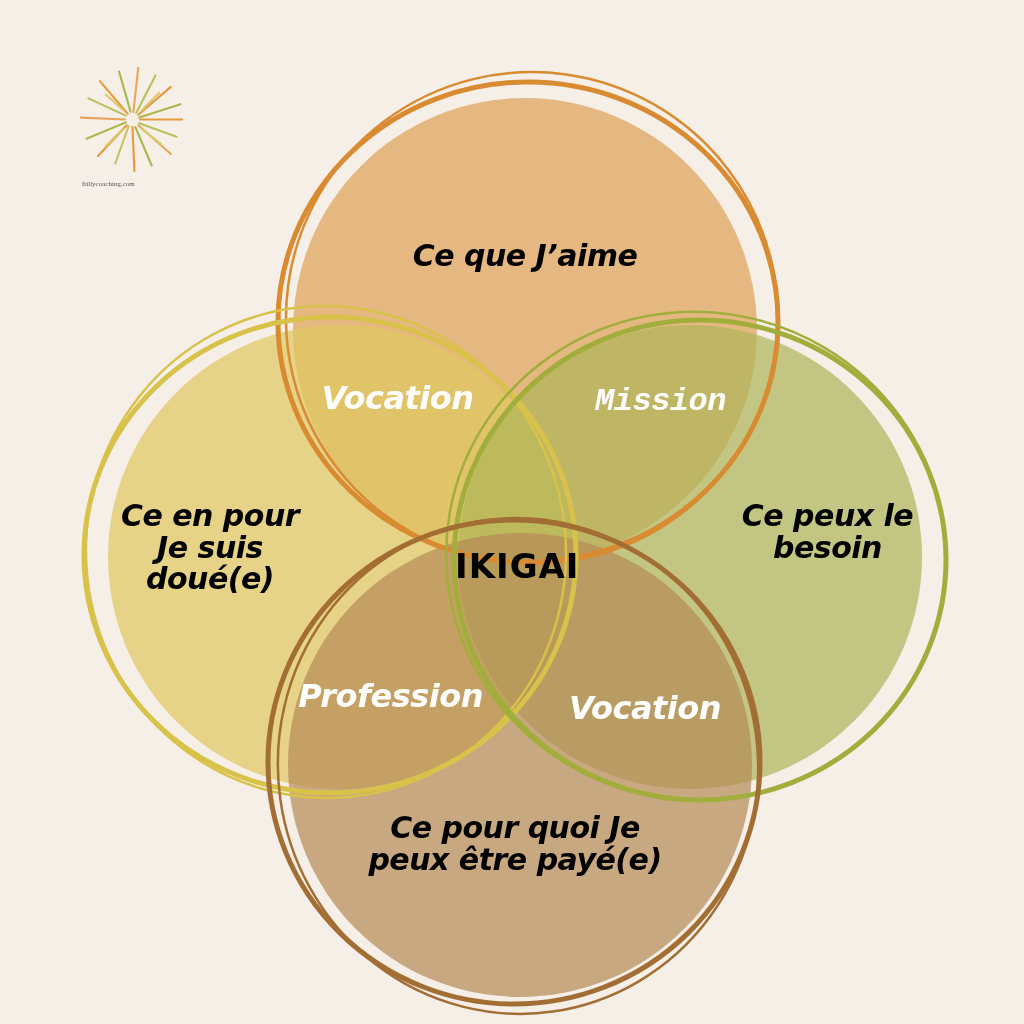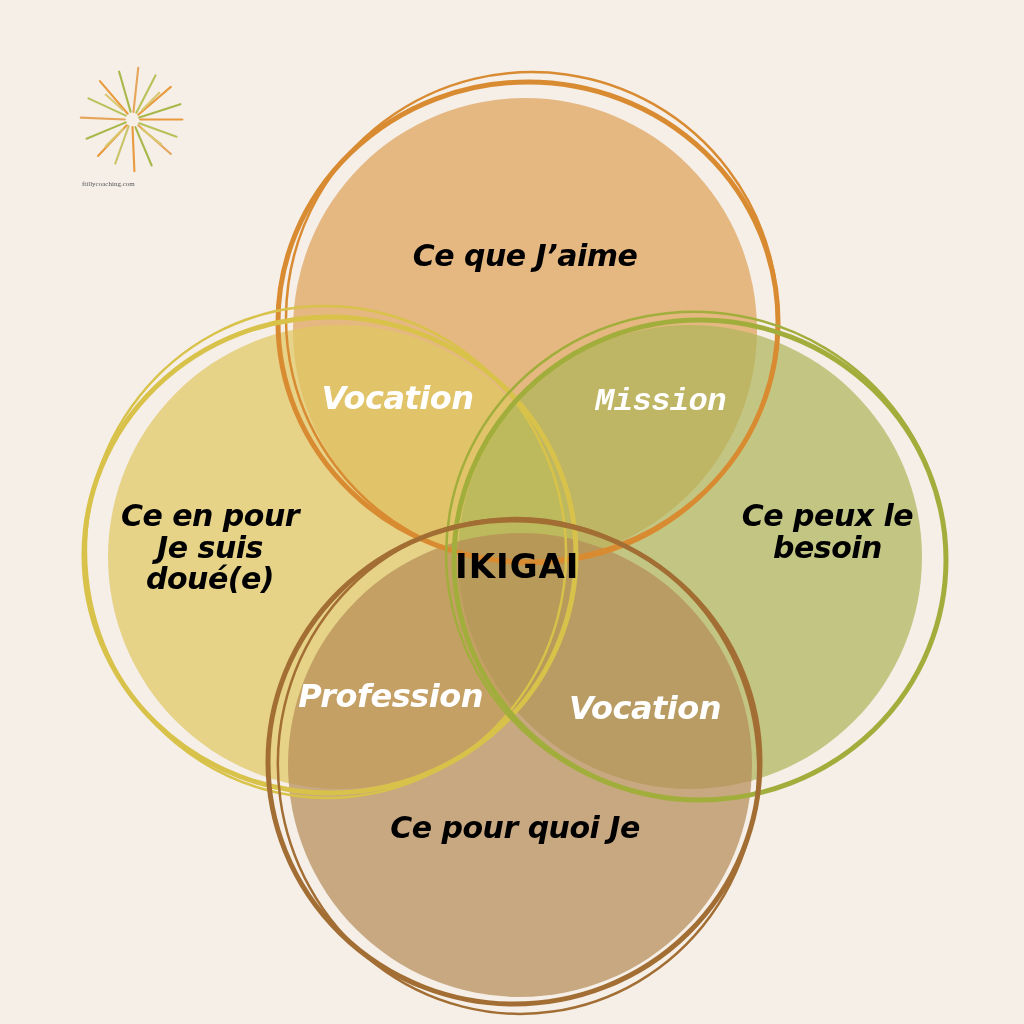--- a/index.html
+++ b/index.html
@@ -67,20 +67,21 @@
   <div>Ce en pour</div>
   <div>Je suis</div>
   <div>doué(e)</div>
 </div>
 <div class="lbl circle-label" style="left:715px; top:500px; width:225px;">
   <div>Ce peux le</div>
   <div>besoin</div>
 </div>
 <div class="lbl circle-label" style="left:330px; top:812px; width:370px;">
   <div>Ce pour quoi Je</div>
+  <div>peux être payé(e)</div>
 </div>
 
 <div class="lbl overlap-label" style="left:315px; top:382px; width:165px;">Vocation</div>
 <div class="lbl overlap-label" style="left:578px; top:385px; width:165px;font-family:Liberation Mono, monospace;">Mission</div>
 <div class="lbl overlap-label" style="left:278px; top:680px; width:205px;text-align:right;">Profession</div>
 <div class="lbl overlap-label" style="left:555px; top:692px; width:180px;">Vocation</div>
 
 <div class="center-label" style="left:428px; top:546px;">IKIGAI</div>
 
 </body></html>

